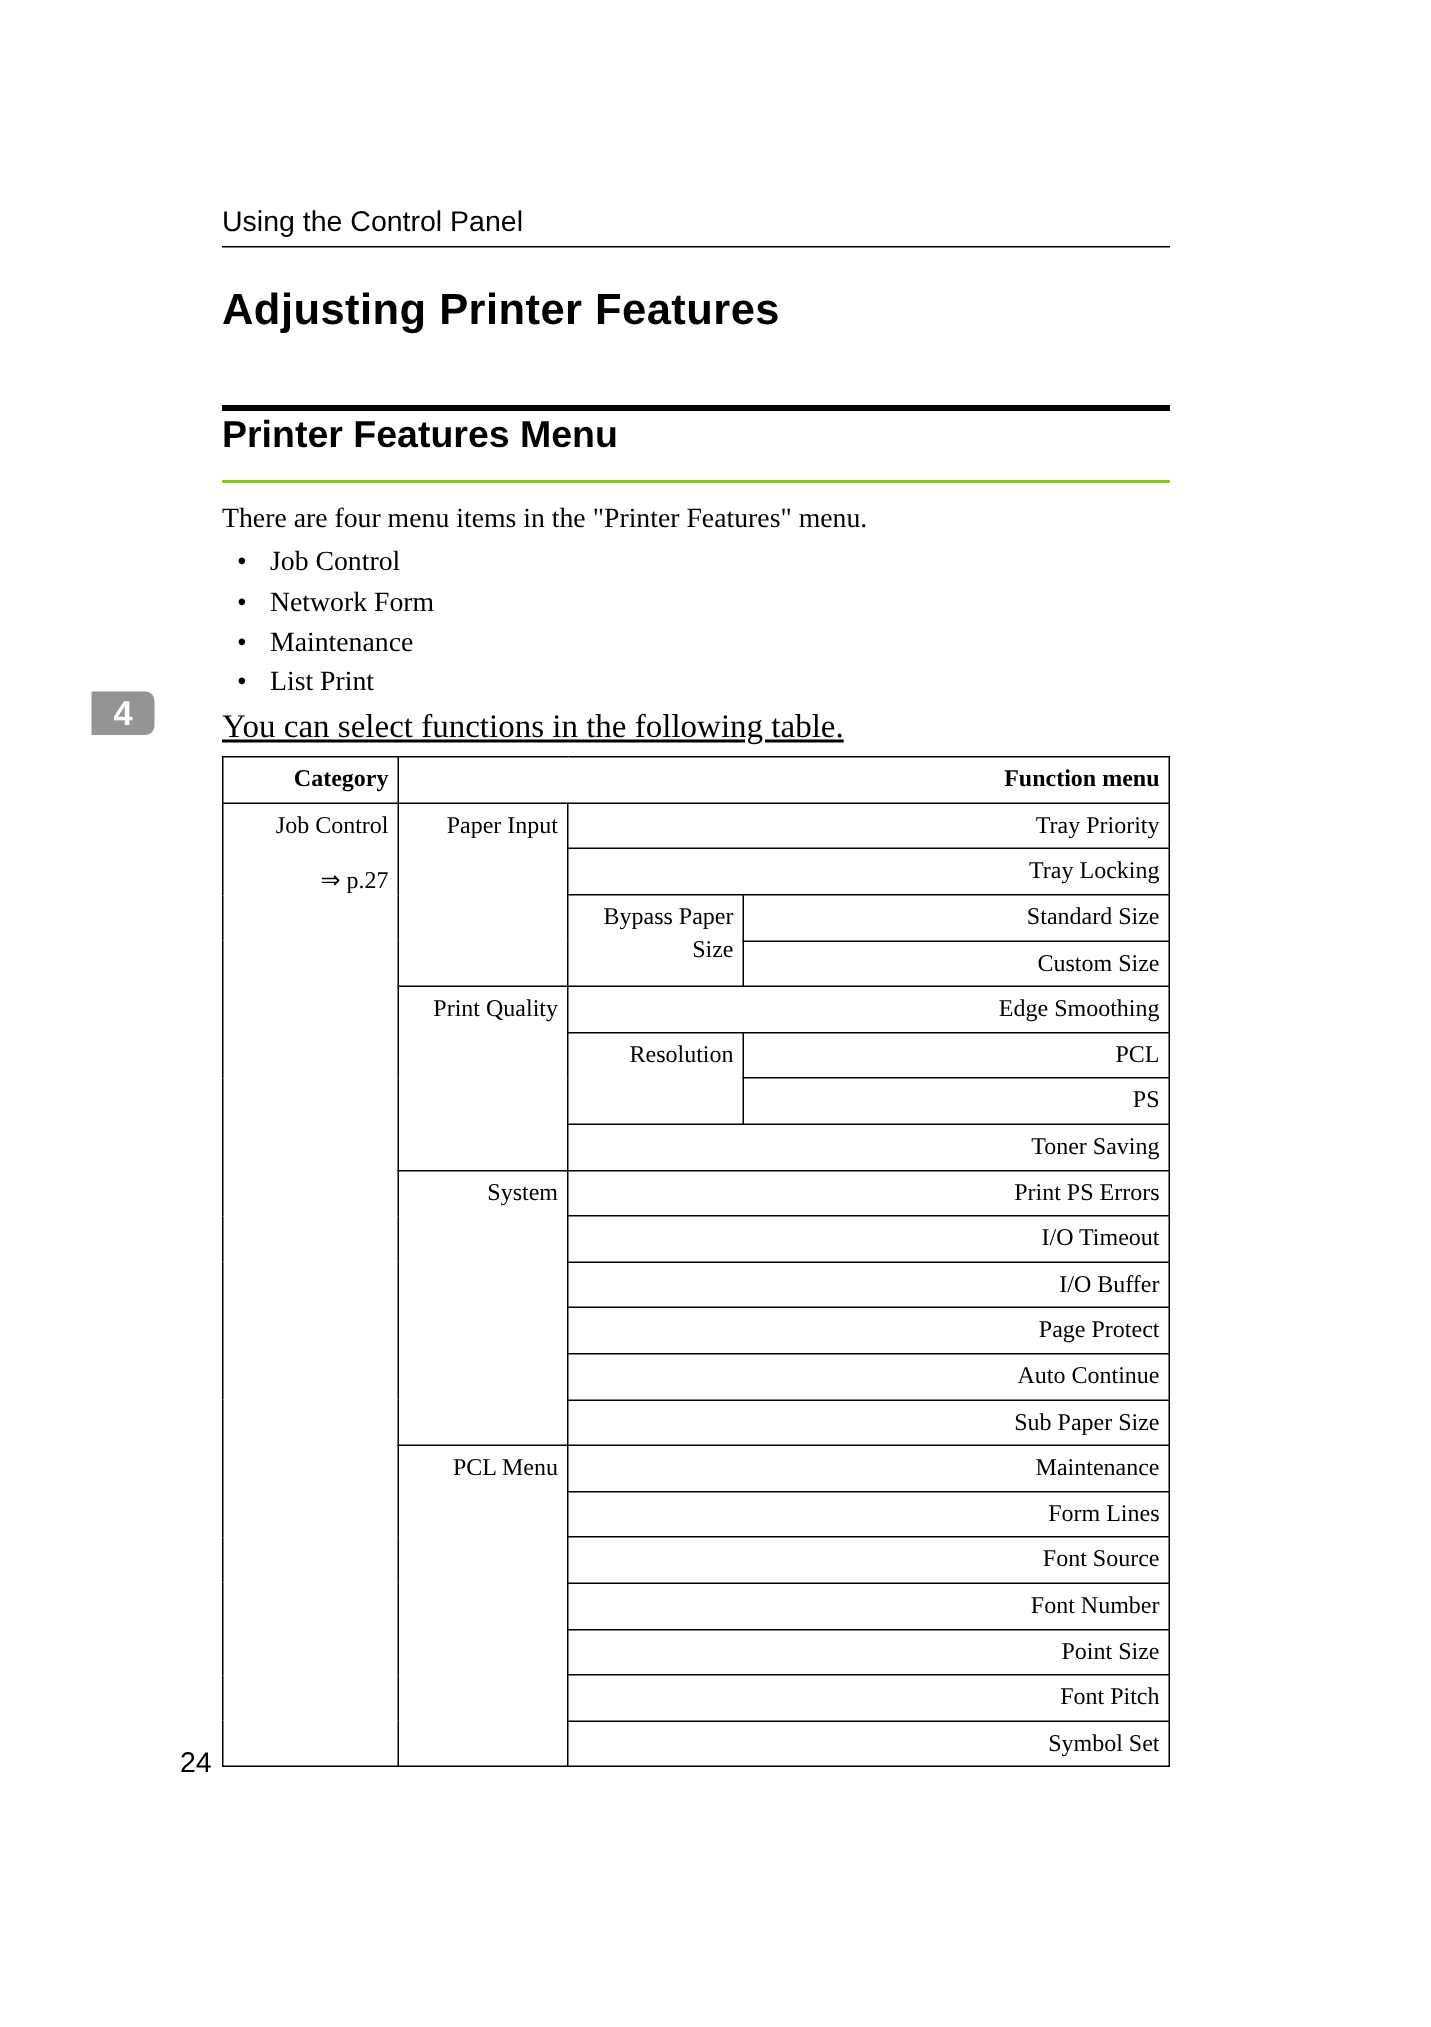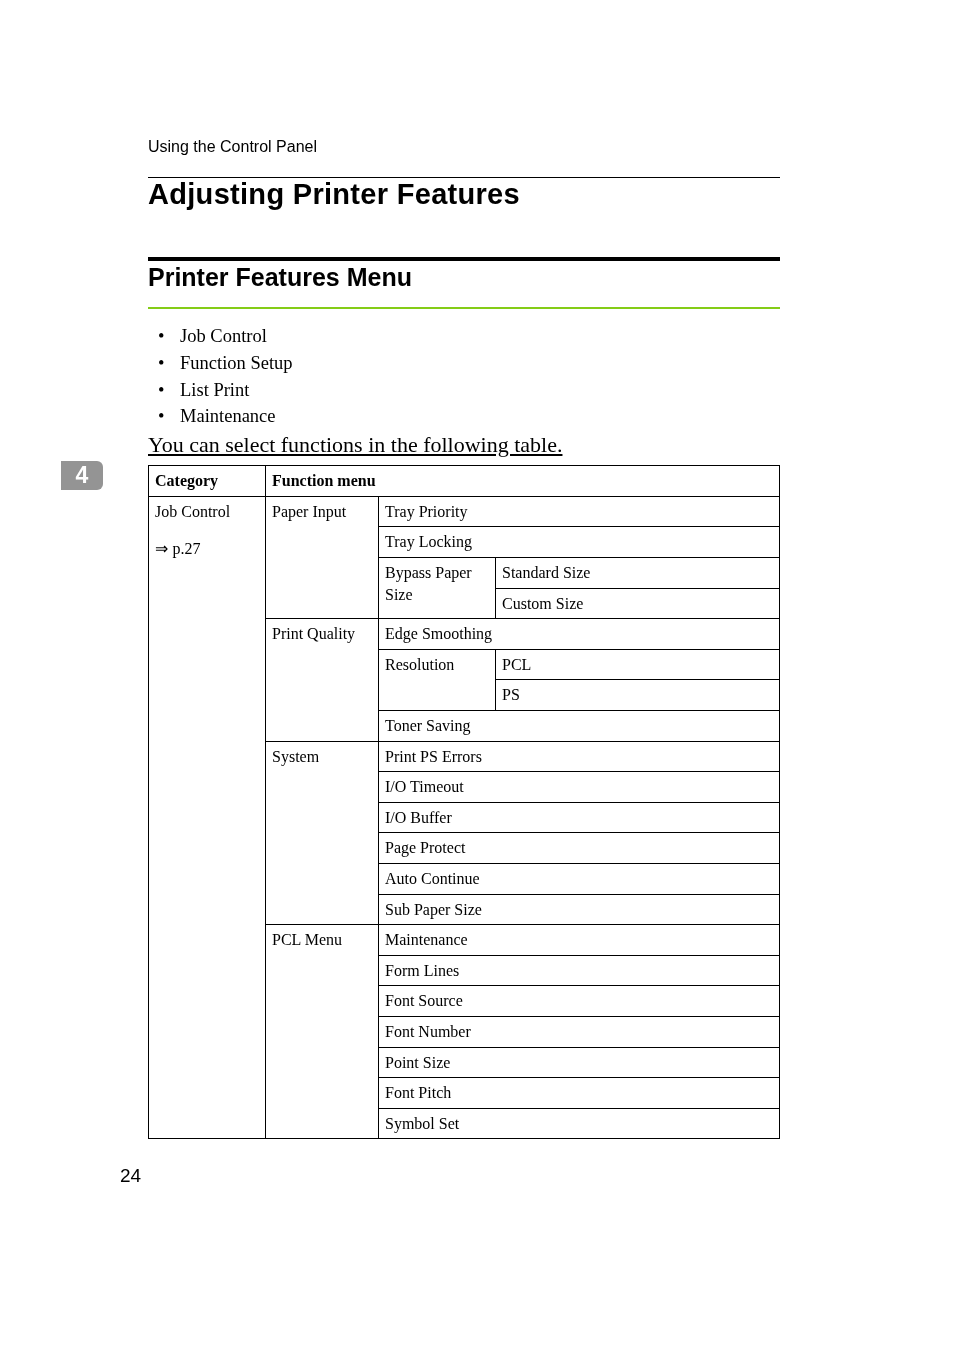--- a/index.html
+++ b/index.html
@@ -15,23 +15,24 @@
       color: #000;
       position: relative;
       padding: 138px 0 0 0;
     }
     .content {
       padding-left: 148px;
       padding-right: 174px;
     }
     .header-section {
       font-family: Arial, Helvetica, sans-serif;
-      font-size: 16px;
-      padding-bottom: 21px;
+      font-size: 19px;
+      padding-bottom: 4px;
       border-bottom: 1px solid #000;
+      margin-bottom: 26px;
     }
     .heading-1 {
       font-family: Arial, Helvetica, sans-serif;
       font-size: 29px;
       font-weight: bold;
       margin-bottom: 46px;
       letter-spacing: 0.3px;
     }
     .heading-2 {
       font-family: Arial, Helvetica, sans-serif;
@@ -89,21 +90,21 @@
     }
     table.features {
       border-collapse: collapse;
       width: 100%;
       font-size: 16px;
       table-layout: fixed;
     }
     table.features th, table.features td {
       border: 1px solid #000;
       padding: 4px 6px 4px 6px;
-      text-align: left;
+      text-align: right;
       vertical-align: top;
       line-height: 1.35;
     }
     table.features th {
       font-weight: bold;
       font-family: "Times New Roman", Times, serif;
       font-size: 16px;
     }
     .col-cat { width: 117px; }
     .col-func { width: 113px; }
@@ -129,26 +130,27 @@
 
 <div class="chapter-tab">4</div>
 
 <div class="content">
   <div class="header-section">Using the Control Panel</div>
 
   <h1 class="heading-1">Adjusting Printer Features</h1>
 
   <h2 class="heading-2">Printer Features Menu</h2>
 
+  <p class="intro-text">There are four menu items in the "Printer Features" menu.</p>
 
   <ul class="bullet-list">
     <li>Job Control</li>
-    <li>Function Setup</li>
+    <li>Network Form</li>
+    <li>Maintenance</li>
     <li>List Print</li>
-    <li>Maintenance</li>
   </ul>
 
   <p class="after-list">You can select functions in the following table.</p>
 
   <table class="features">
     <colgroup>
       <col class="col-cat">
       <col class="col-func">
       <col class="col-sub1">
       <col class="col-sub2">

